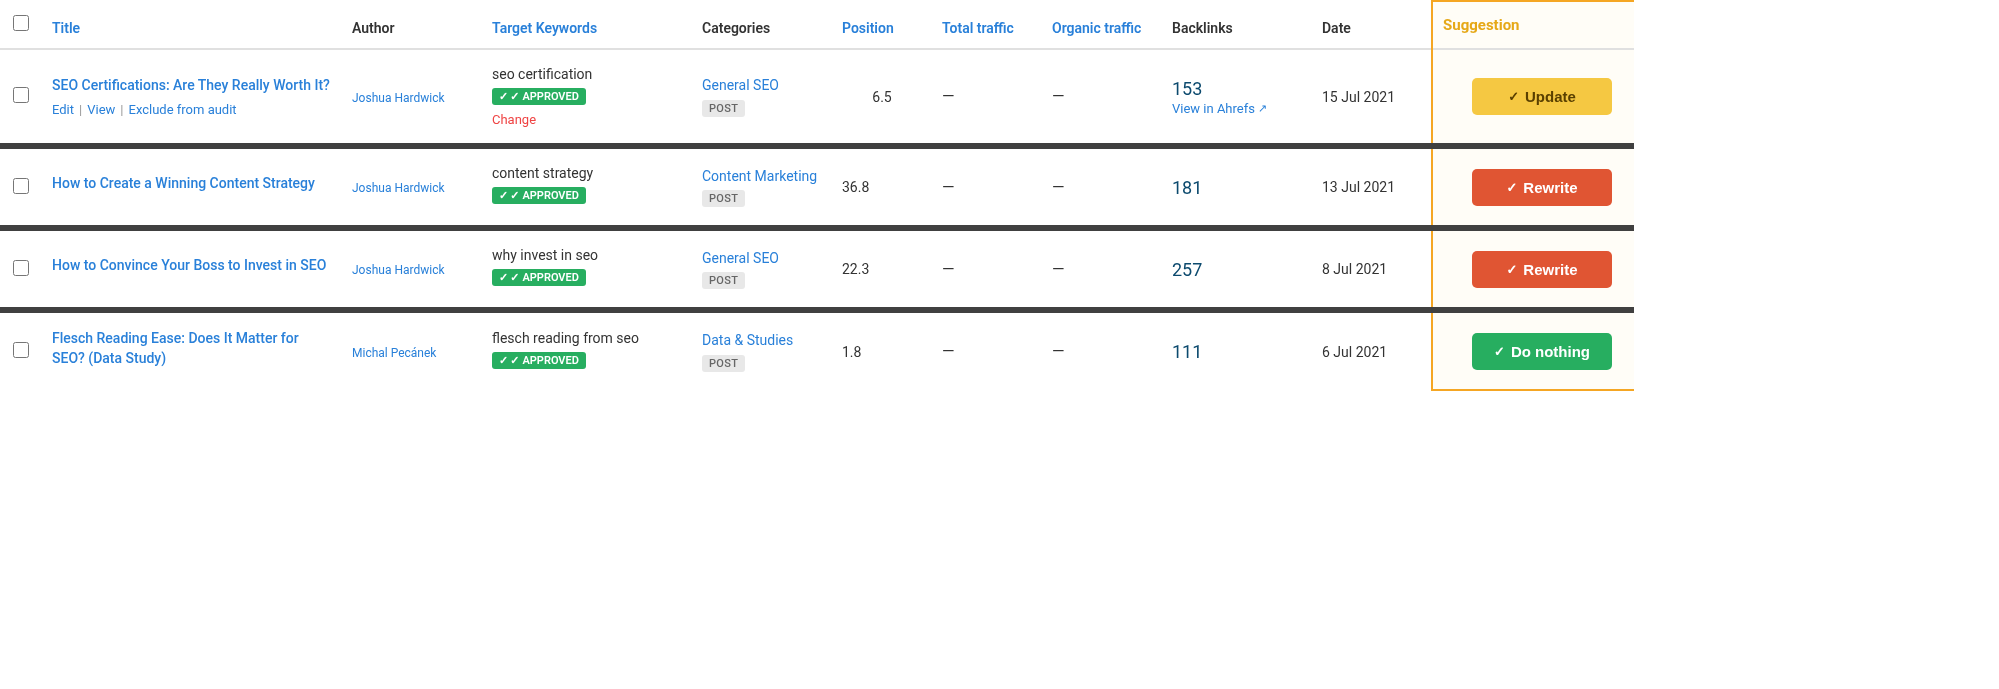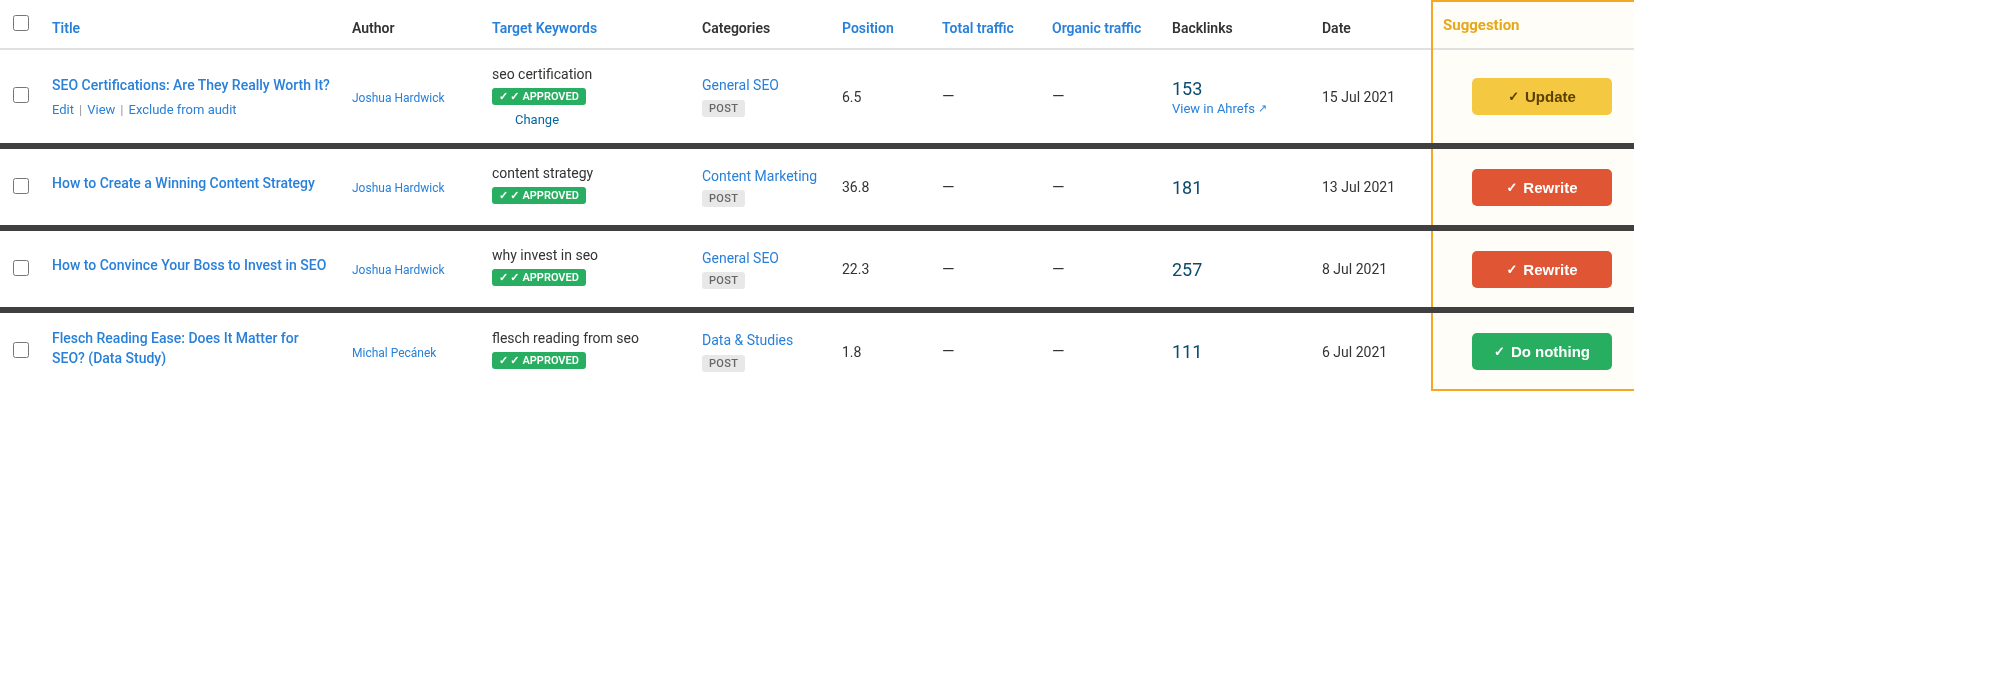--- a/index.html
+++ b/index.html
@@ -127,27 +127,26 @@
       padding: 2px 7px;
       border-radius: 3px;
       margin-bottom: 5px;
       white-space: nowrap;
     }
     .approved-badge::before {
       content: '✓ ';
       margin-right: 2px;
     }
     .change-link {
-      color: #0369a1;
+      color: #ef4444;
       font-size: 13px;
       text-decoration: none;
       display: block;
       margin-top: 2px;
       cursor: pointer;
-      margin-left: 23px;
     }
 
     .category-link {
       color: #2980d9;
       font-size: 14px;
       text-decoration: none;
       display: block;
       line-height: 1.4;
     }
     .post-badge {
@@ -293,21 +292,21 @@
               <a class="title-action-link" href="#">Edit</a>
               <span class="title-action-sep">|</span>
               <a class="title-action-link" href="#">View</a>
               <span class="title-action-sep">|</span>
               <a class="title-action-link" href="#">Exclude from audit</a>
             </div>
           </td>
           <td style="vertical-align: middle;"><span class="author-name">Joshua Hardwick</span></td>
           <td style="vertical-align: middle;"><span class="keyword-text">seo certification</span><span class="approved-badge" style="display: inline-flex; align-items: center; background: rgb(39, 174, 96); color: rgb(255, 255, 255); font-size: 11px; font-weight: 600; padding: 2px 7px; border-radius: 3px; margin-bottom: 5px;"><span style="margin-right:3px;">✓</span>APPROVED</span><a class="change-link" href="#">Change</a></td>
           <td style="vertical-align: middle;"><a class="category-link" href="#">General SEO</a><span class="post-badge">POST</span></td>
-          <td style="vertical-align: middle;"><span class="position-val">6.5</span></td>
+          <td style="vertical-align: middle; text-align: center;"><span class="position-val">6.5</span></td>
           <td style="vertical-align: middle;"><span class="dash">—</span></td>
           <td style="vertical-align: middle;"><span class="dash">—</span></td>
           <td style="vertical-align: middle;"><span class="backlinks-val">153</span><a class="view-ahrefs" href="#">View in Ahrefs <span class="ext-icon">↗</span></a></td>
           <td style="vertical-align: middle;"><span class="date-val">15 Jul 2021</span></td>
           <td class="suggestion-cell" style="border-left: 2.5px solid rgb(245, 166, 35); border-right: 2.5px solid rgb(245, 166, 35); background: rgb(255, 253, 247); text-align: center; padding: 16px 10px;"><button class="suggestion-btn btn-update">
               <span class="chevron-icon">✓</span>
               <span>Update</span>
             </button></td>
         </tr>
         <tr>

